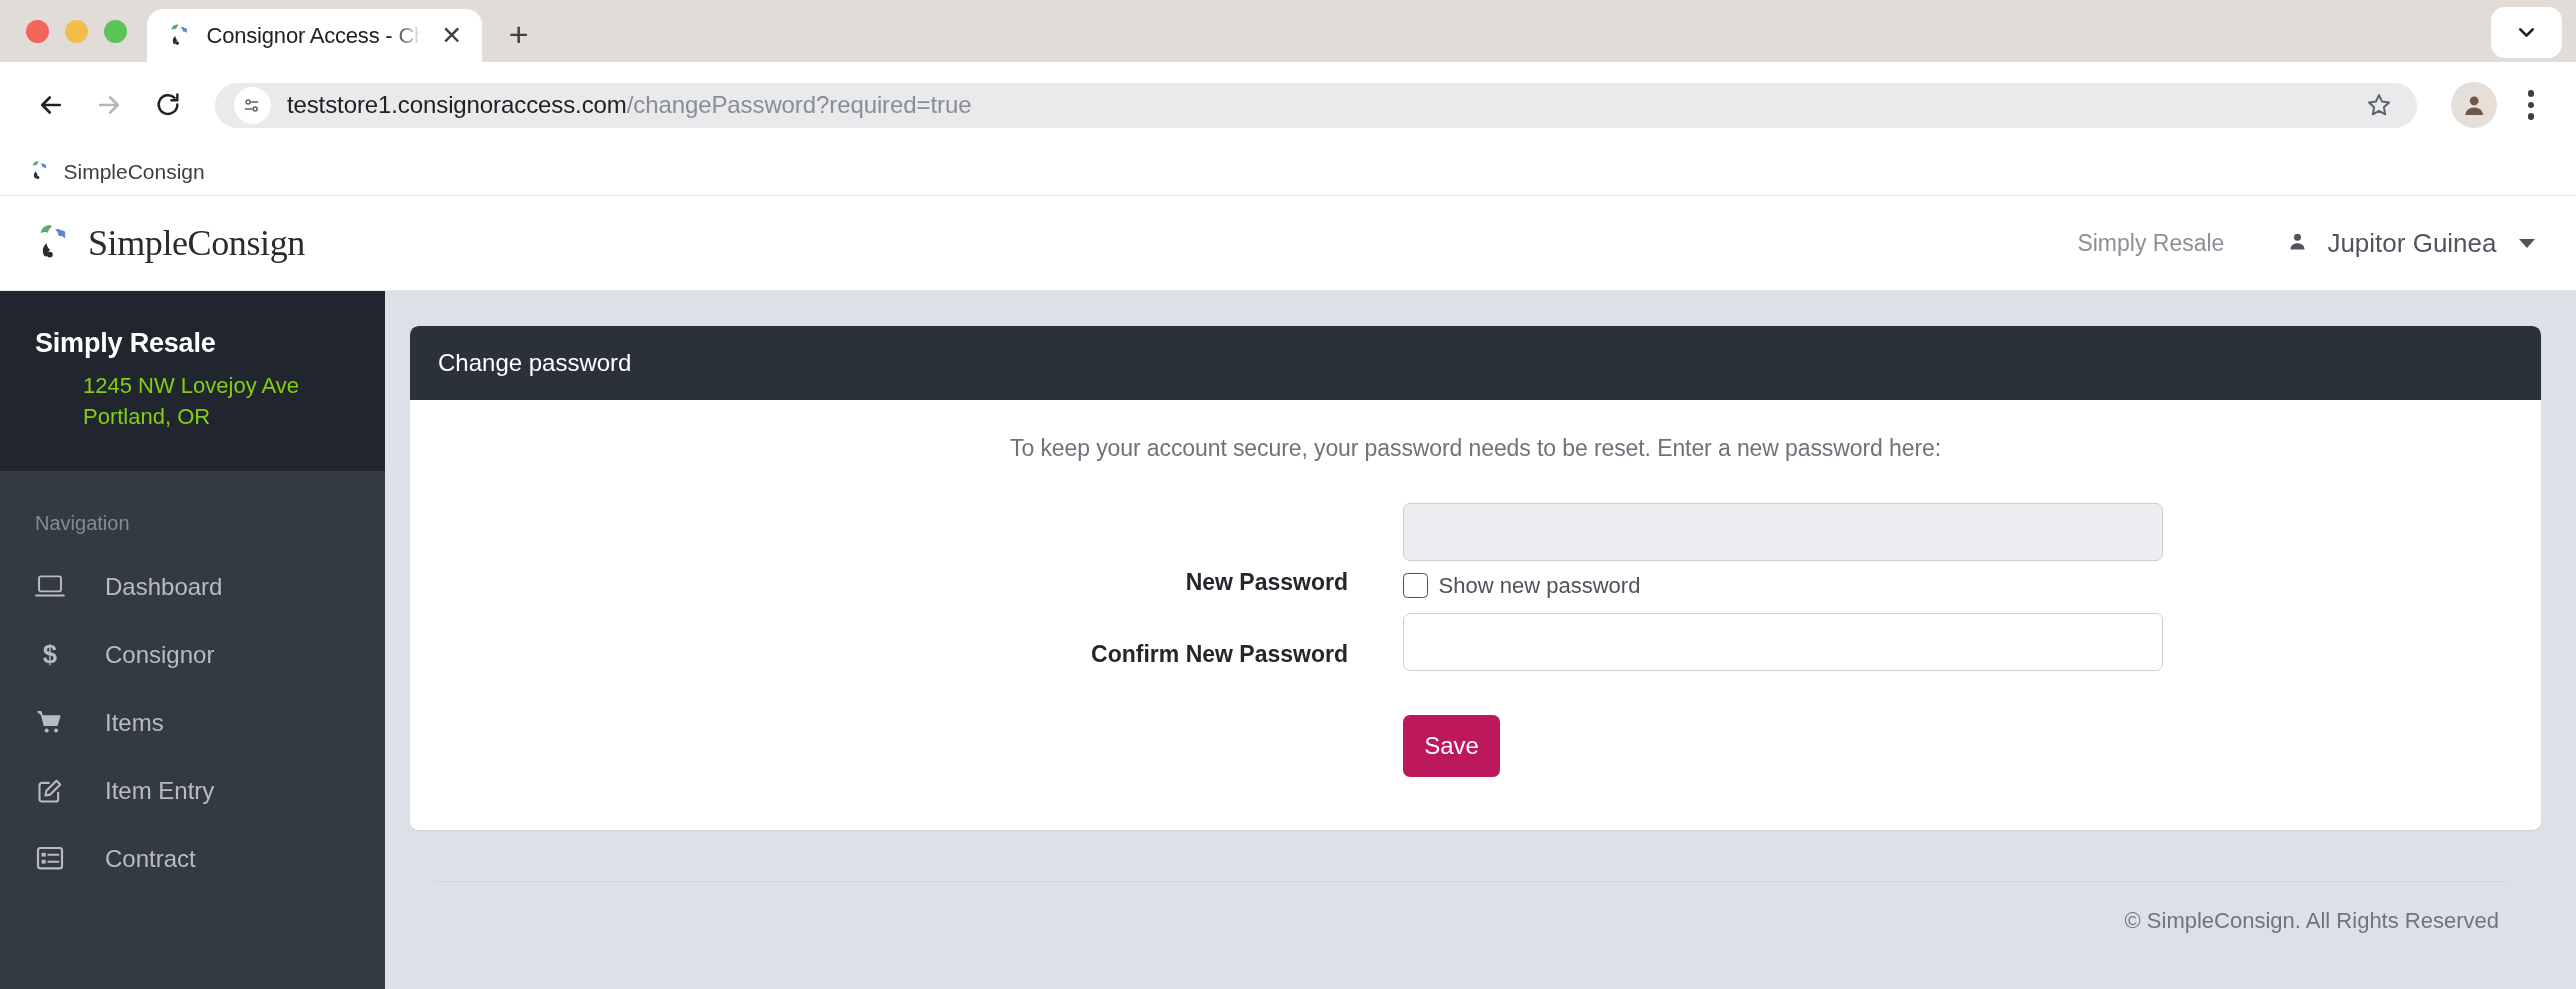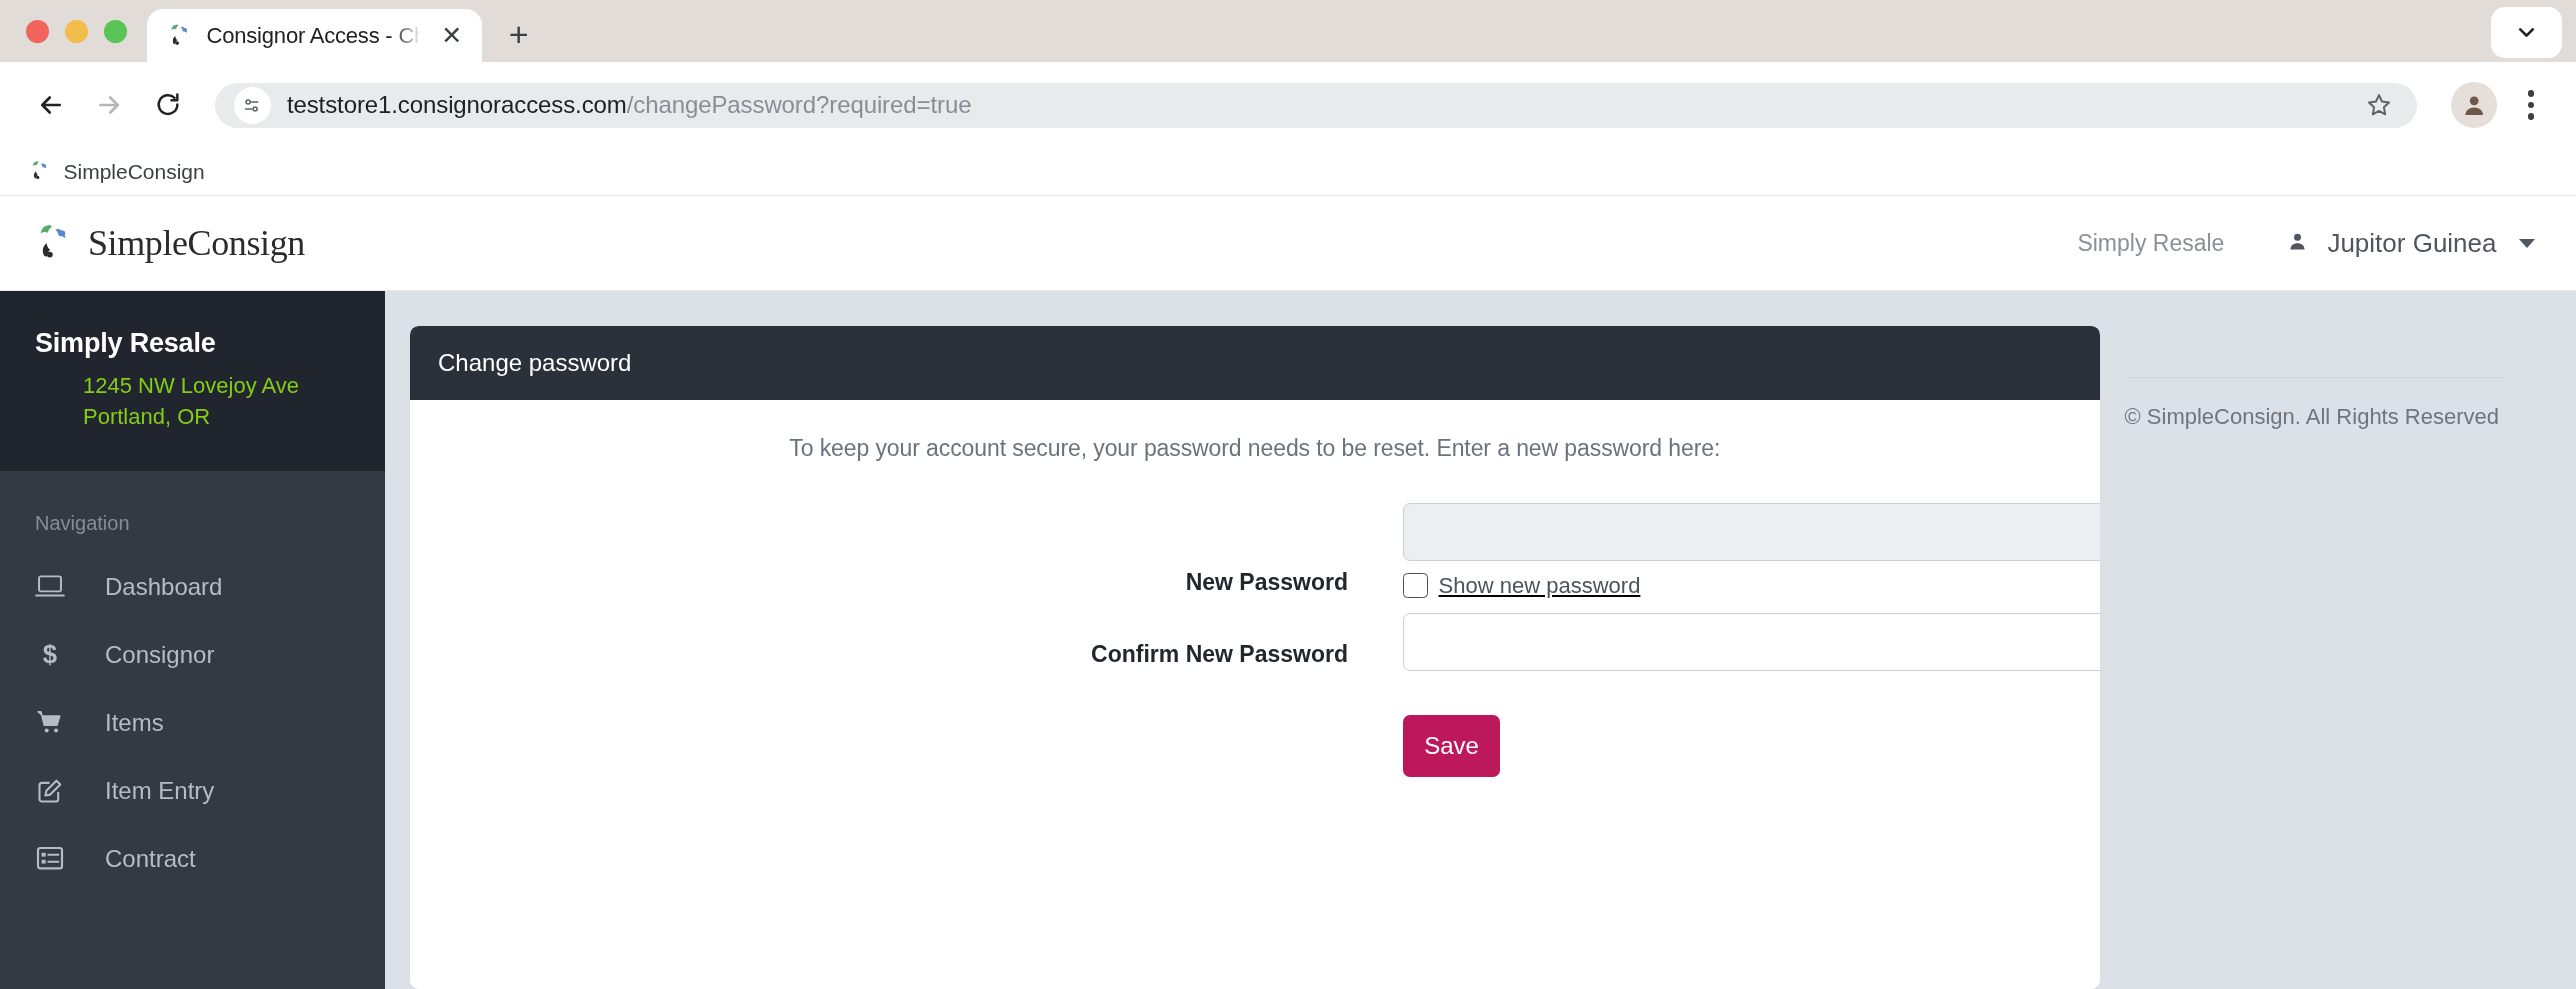--- a/index.html
+++ b/index.html
@@ -103,34 +103,34 @@
   .sb-store { font-size:27px; color:#ffffff; font-weight:bold; letter-spacing:-0.2px; margin-bottom:12.3px;}
   .sb-addr { font-size:22px; color:#84cc16; line-height:1.38;margin-left:48px; }
   .sb-navlabel { font-size:20px; color:#868c96; padding:41px 35px 17.6px 35px; }
   .nav-item {
     display:flex; align-items:center; gap:35px; padding:17px 35px 17px 35px;
     color:#b7bcc4; font-size:24px;
   }
   .nav-ic { width:35px; height:34px; flex:0 0 35px; display:flex; align-items:center; justify-content:flex-start; }
 
   
-  .main { flex:1 1 auto; display:flex; flex-direction:row; padding:35px 35px 0 25px; min-width:0; }
+  .main { flex:1 1 auto; display:flex; flex-direction:column; padding:35px 35px 0 25px; min-width:0; }
   .card { background:#ffffff; border-radius:8.8px; overflow:hidden; box-shadow:0 0.9px 1.8px rgba(0,0,0,.06); }
   .card-head {
     background:#2b313a; color:#ffffff; font-size:24px; padding:23px 28px;
   }
   .card-body { padding:35px 28px 53px 28px; }
   .intro { text-align:center; font-size:23px; color:#6d737c; margin-bottom:41px; letter-spacing:-0.1px; }
 
   .form-row { display:flex; align-items:flex-end; margin-bottom:14px; }
   .form-label {
     width:965px; flex:0 0 965px; text-align:right; padding-right:55px;
     font-size:23px; font-weight:bold; color:#23272c; line-height:1.38; padding-top:14px;
   }
-  .form-ctrl { flex:0 0 760px;text-decoration:underline; }
+  .form-ctrl { flex:0 0 760px; }
   .inp {
     width:760px; height:58px; border:0.9px solid #ccd0d6; border-radius:7px;
     background:#ffffff; font-size:23px; padding:0 16px; color:#23272c;
     font-family:"Liberation Sans", sans-serif;
   }
   .inp.disabled { background:#eceef1; }
   .checkline { display:flex; align-items:center; gap:10.6px; margin-top:11.5px; }
   .cbx { width:25px; height:25px; border:1.8px solid #4a4f57; border-radius:4.4px; background:#fff; flex:0 0 25px;}
   .cbx-label { font-size:22px; color:#4d525a; }
 

